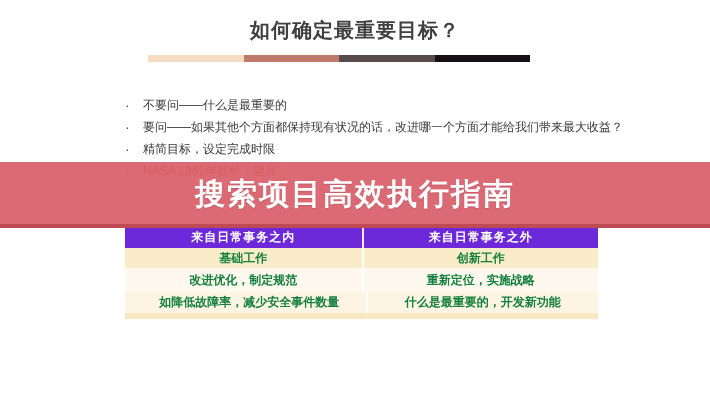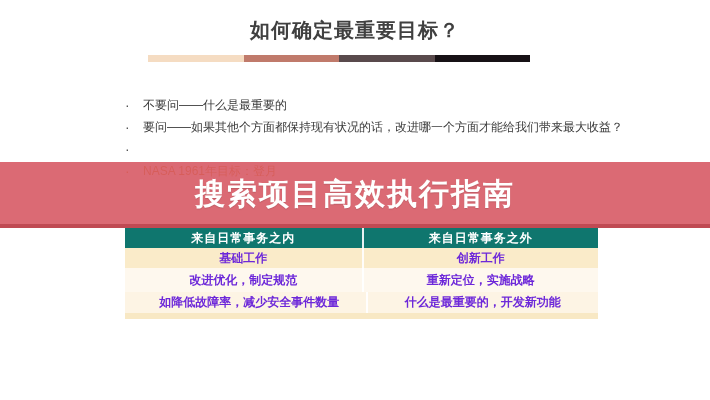--- a/index.html
+++ b/index.html
@@ -91,21 +91,21 @@
     top: 228px;
     left: 125px;
     width: 473px;
     z-index: 6;
     font-size: 12px;
   }
   .trow { display: flex; width: 100%; }
   .tcell {
     flex: 1 1 50%;
     text-align: center;
-    color: #6d28d9;
+    color: #15803d;
     font-weight: bold;
     overflow: hidden;
     white-space: nowrap;
   }
   .tcell.right { border-left: 2px solid rgba(255,255,255,0.9); }
   .thead { height: 20px; }
   .thead .tcell { line-height: 20px; font-weight: bold; letter-spacing: 1px; }
   .row-0 { height: 20px; } .row-0 .tcell { line-height: 20px; }
   .row-1 { height: 24px; } .row-1 .tcell { line-height: 24px; }
   .row-2 { height: 21px; padding-left: 8px; } .row-2 .tcell { line-height: 21px; }
@@ -129,34 +129,35 @@
     <li>
       <span class="dot">·</span>
       <span class="txt">不要问——什么是最重要的</span>
     </li>
     <li>
       <span class="dot">·</span>
       <span class="txt">要问——如果其他个方面都保持现有状况的话，改进哪一个方面才能给我们带来最大收益？</span>
     </li>
     <li>
       <span class="dot">·</span>
+      <span class="txt">精简目标，设定完成时限</span>
     </li>
     <li>
       <span class="dot" style="color: rgb(222, 158, 60);">·</span>
       <span class="txt" style="color: rgb(222, 158, 60);">NASA 1961年目标：登月</span>
     </li>
   </ul>
 
   <div class="banner" style="background: rgba(214, 84, 95, 0.87); text-align: center;">
     <span class="banner-text" style="color: rgb(255, 255, 255);">搜索项目高效执行指南</span>
     <span class="banner-edge" style="background: rgb(192, 74, 83);"></span>
   </div>
 
   <div class="cmp-table">
-    <div class="trow thead" style="background: #0f766e;">
+    <div class="trow thead" style="background: #6d28d9; font-family: Liberation Mono, monospace;">
       <div class="tcell" style="color: rgb(255, 255, 255);">来自日常事务之内</div>
       <div class="tcell right" style="color: rgb(255, 255, 255);">来自日常事务之外</div>
     </div>
     <div class="trow row-0" style="background: rgb(250, 235, 201);">
       <div class="tcell">基础工作</div>
       <div class="tcell right">创新工作</div>
     </div>
     <div class="trow row-1" style="background: rgb(254, 248, 238);">
       <div class="tcell">改进优化，制定规范</div>
       <div class="tcell right">重新定位，实施战略</div>

